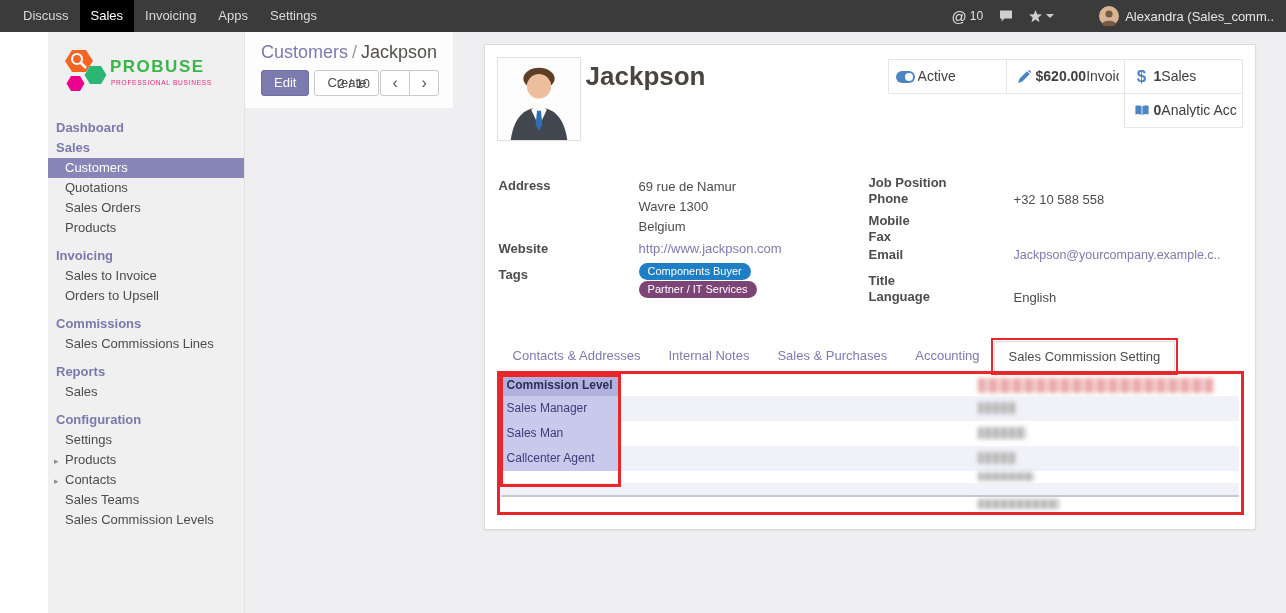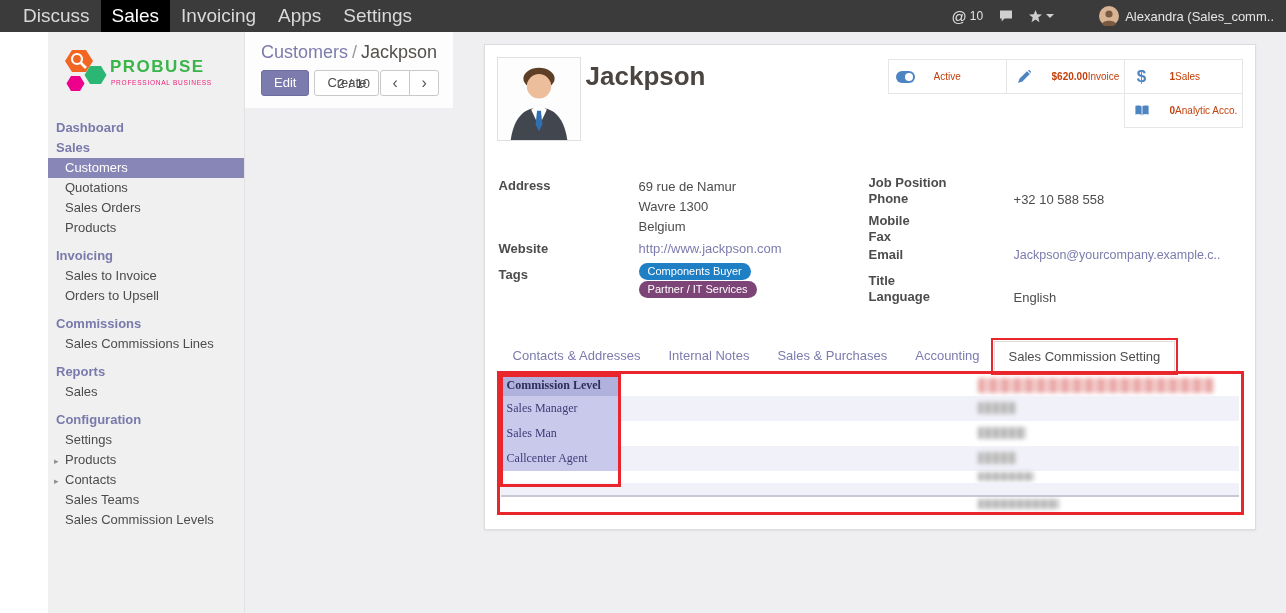--- a/index.html
+++ b/index.html
@@ -6,21 +6,21 @@
   html,body { margin:0; padding:0; }
   body {
     width:1286px; height:613px; overflow:hidden;
     font-family:"Liberation Sans", sans-serif;
     background:#fff; cursor:default;
     -webkit-font-smoothing:antialiased;
   }
 
   
   .topbar { height:32px; background:#3b3b3b; display:flex; align-items:center; padding-left:12px; }
-  .menu-item { padding:0 11px; line-height:32px; font-size:19px; color:#d9d9d9; cursor:pointer; }
+  .menu-item { padding:0 11px; line-height:32px; font-size:13px; color:#d9d9d9; cursor:pointer; }
   .menu-item.active { background:#000; color:#fff; }
   .topbar-right { margin-left:auto; display:flex; align-items:center; gap:15px; padding-right:12px; }
   .mention { color:#e2e2e2; font-size:14px; display:flex; align-items:center; gap:3px; cursor:pointer; }
   .mention .at { font-size:15px; }
   .mention .cnt { font-size:12px; }
   .tb-icon { display:flex; align-items:center; cursor:pointer; }
   .caret-down { width:0; height:0; border-left:4px solid transparent; border-right:4px solid transparent; border-top:4px solid #cfcfcf; display:inline-block; margin-left:4px; }
   .tb-user { display:flex; align-items:center; gap:6px; cursor:pointer;margin-left:30px; }
   .tb-user .uname { color:#e6e6e6; font-size:13px; max-width:170px; white-space:nowrap; overflow:hidden; }
 
@@ -58,35 +58,35 @@
   .content { flex:1; }
   .sheet { width:772px; height:486px; margin:12px auto 0 auto; background:#fff; border:1px solid #dcdcdc; box-shadow:0 1px 2px rgba(0,0,0,.06); position:relative; }
 
   
   .avatar-box { position:absolute; left:12px; top:12px; width:84px; height:84px; border:1px solid #e0e0e0; background:#fff; }
   .rec-title { position:absolute; left:101px; top:16px; font-size:26px; font-weight:bold; color:#4a4540; }
 
   .stat-grid { position:absolute; right:12px; top:15px; width:358px; display:flex; flex-wrap:wrap; justify-content:flex-end; }
   .stat-btn { width:119px; height:35px; margin-left:-1px; margin-top:-1px; border:1px solid #e6e6e6; background:#fff; display:flex; align-items:center; padding:0 5px; cursor:pointer; }
   .stat-icon { width:24px; display:flex; justify-content:center; align-items:center; color:#4c85c2; flex-shrink:0; }
-  .stat-texts { margin-left:16px; font-size:10px; line-height:13px; color:#c2410c; overflow:hidden; white-space:nowrap; }
+  .stat-texts { margin-left:0; font-size:14px; line-height:13px; color:#404040; overflow:hidden; white-space:nowrap; }
   .stat-texts .val { font-weight:bold; }
 
   .flabel { position:absolute; font-size:13px; font-weight:bold; color:#4c4c4c; }
   .fval   { position:absolute; font-size:13px; color:#4c4c4c; }
   .flink  { color:#7c7bad; cursor:pointer; }
   .tag { display:inline-block; border-radius:10px; padding:2px 9px 3px 9px; font-size:11px; color:#fff; cursor:pointer; }
 
   
   .tabbar { position:absolute; left:14px; right:13px; top:296px; display:flex; border-bottom:1px solid #ddd; font-size:13px; color:#7c7bad; }
   .tab { padding:7px 14px 8px 14px; cursor:pointer; white-space:nowrap; }
   .tab.active { background:#fff; border:1px solid #ddd; border-bottom:1px solid #fff; margin-bottom:-1px; color:#4c4c4c; outline:2px solid #e8262b; outline-offset:1px; }
 
   
-  .ctable { position:absolute; left:16px; top:330px; width:738px; font-size:12px;font-family:Liberation Serif, serif; }
+  .ctable { position:absolute; left:16px; top:330px; width:738px; font-size:12px; }
   .trow { position:relative; }
   .trow.stripe { background:#f1f1fa; }
   .trow.plain { background:#fff; }
   .c1 { width:119px; padding:5px 6px; color:#3c3c78; background:#c9c9ec; border-bottom:1px solid #bdbde0; line-height:15px; }
   .trow.thead { height:21px; }
   .thead .c1 { padding:3px 6px; background:#b1b1dd; color:#2e2e5c; font-weight:bold; border-bottom:1px solid #9d9dcc; }
   .trow.r25 { height:25px; }
   .trow.r12 { height:12px; }
   .trow.rfoot { height:15px; border-top:2px solid #c8c8d6; }
   .blur { position:absolute; left:477px; filter:blur(2px); border-radius:1px;

